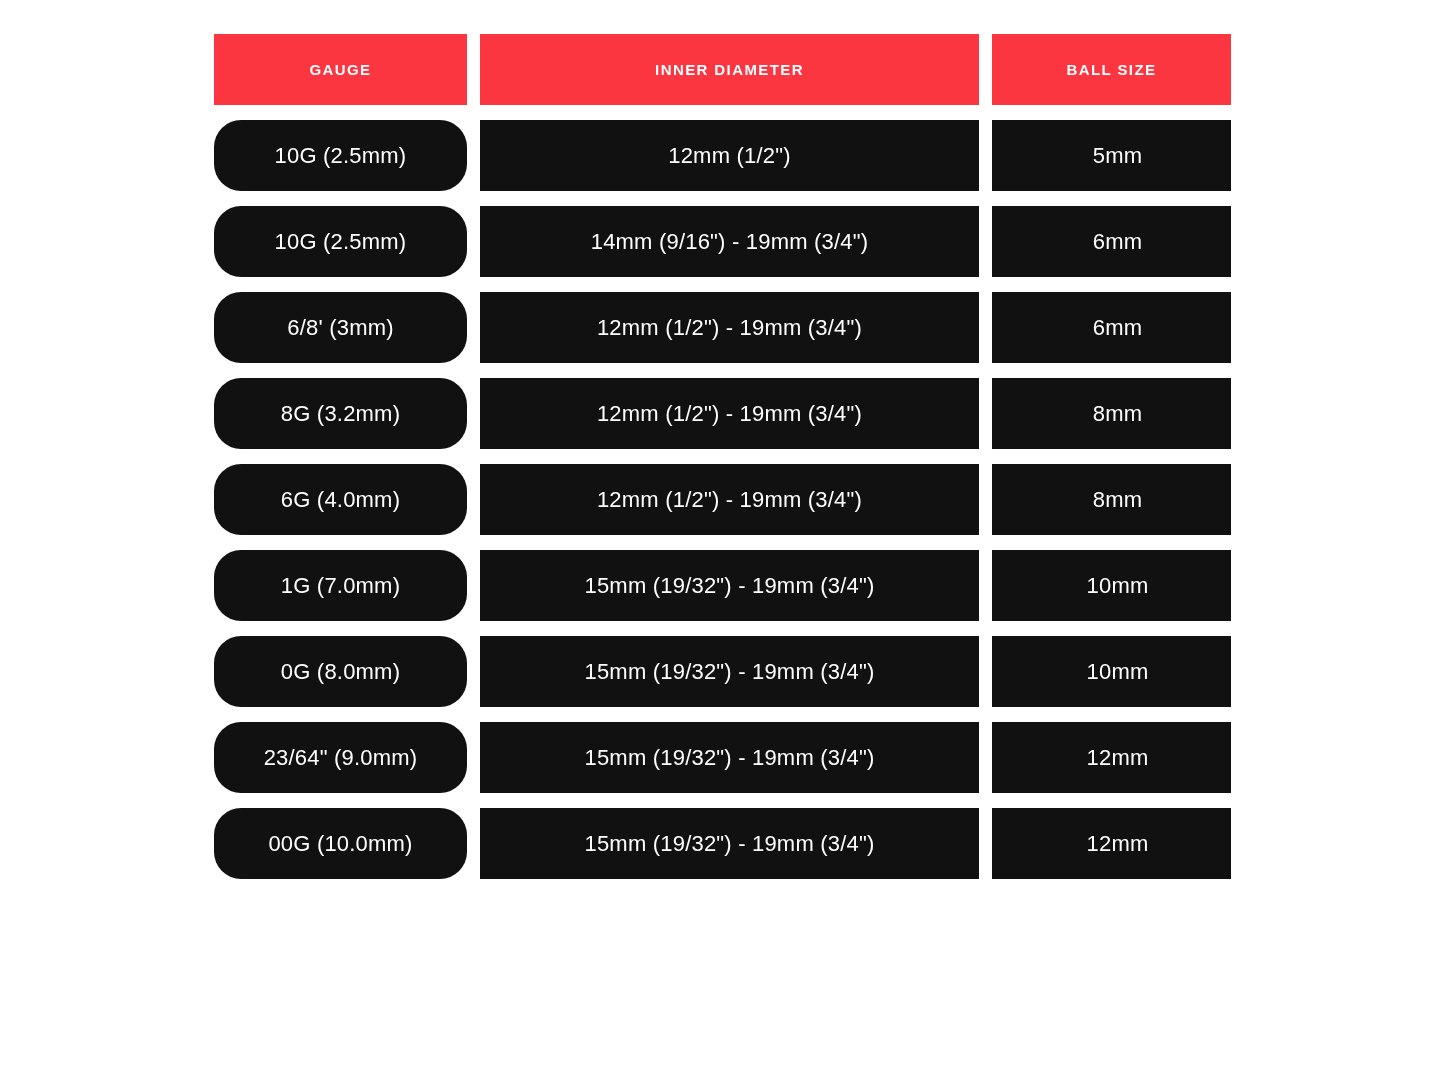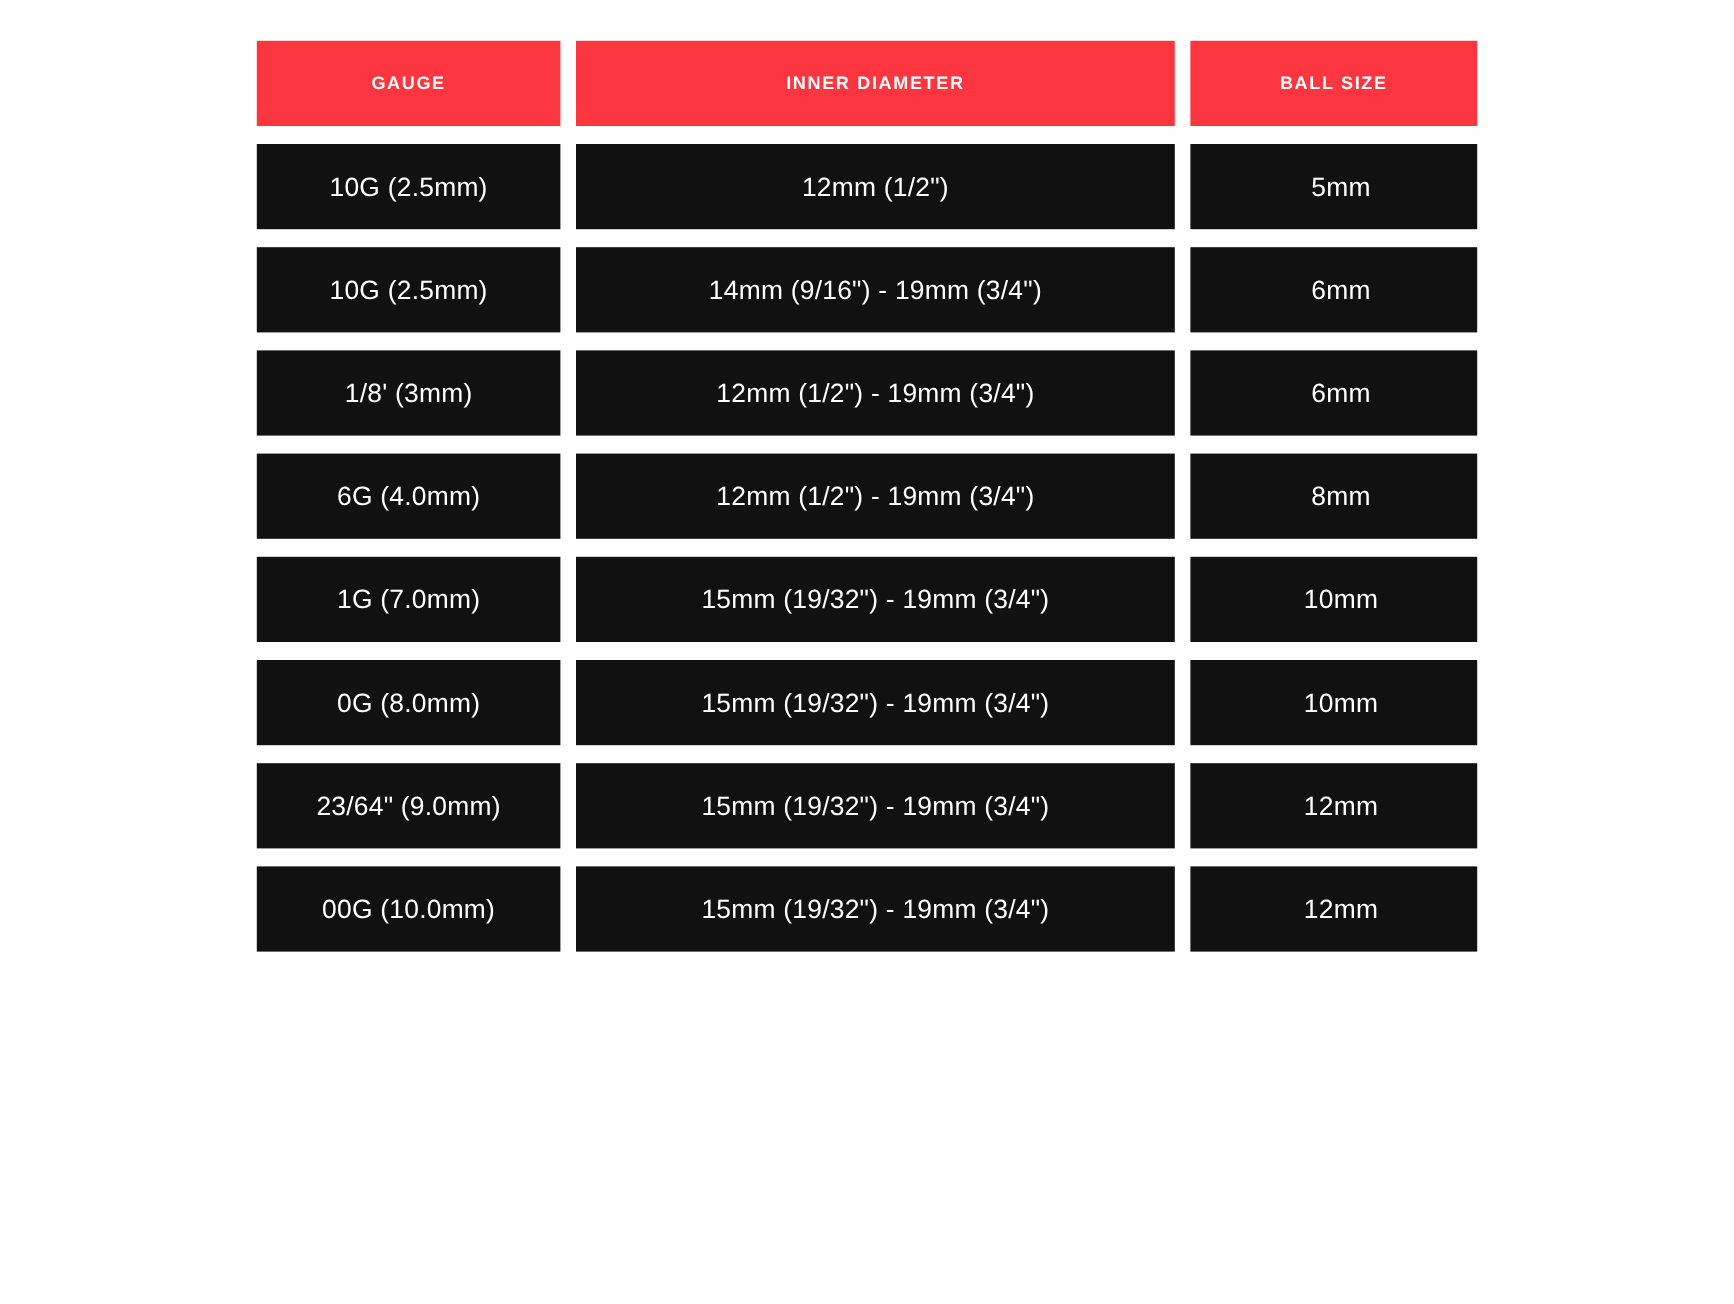--- a/index.html
+++ b/index.html
@@ -50,21 +50,21 @@
     line-height: 71px;
   }
   tbody td {
     height: 71px;
     background: #111111;
     font-size: 22px;
     font-weight: normal;
     line-height: 71px;
     letter-spacing: 0.2px;
   }
-  tbody tr td.cell-gauge { font-size: 22px; }
+  tbody tr td.cell-gauge { font-size: 22px; border-radius: 27px; }
   tbody tr td.cell-inner { font-size: 22px; }
   tbody tr td.cell-ball  { font-size: 22px; padding-left: 12px; }
 </style>
 </head>
 <body>
 
 <div class="sheet">
   <table class="size-table">
     <colgroup>
       <col class="c-gauge">
@@ -83,23 +83,28 @@
         <td class="cell-gauge">10G (2.5mm)</td>
         <td class="cell-inner">12mm (1/2")</td>
         <td class="cell-ball">5mm</td>
       </tr>
       <tr>
         <td class="cell-gauge">10G (2.5mm)</td>
         <td class="cell-inner">14mm (9/16") - 19mm (3/4")</td>
         <td class="cell-ball">6mm</td>
       </tr>
       <tr>
-        <td class="cell-gauge">1/8' (3mm)</td>
+        <td class="cell-gauge">6/8' (3mm)</td>
         <td class="cell-inner">12mm (1/2") - 19mm (3/4")</td>
         <td class="cell-ball">6mm</td>
+      </tr>
+      <tr>
+        <td class="cell-gauge">8G (3.2mm)</td>
+        <td class="cell-inner">12mm (1/2") - 19mm (3/4")</td>
+        <td class="cell-ball">8mm</td>
       </tr>
       <tr>
         <td class="cell-gauge">6G (4.0mm)</td>
         <td class="cell-inner">12mm (1/2") - 19mm (3/4")</td>
         <td class="cell-ball">8mm</td>
       </tr>
       <tr>
         <td class="cell-gauge">1G (7.0mm)</td>
         <td class="cell-inner">15mm (19/32") - 19mm (3/4")</td>
         <td class="cell-ball">10mm</td>

